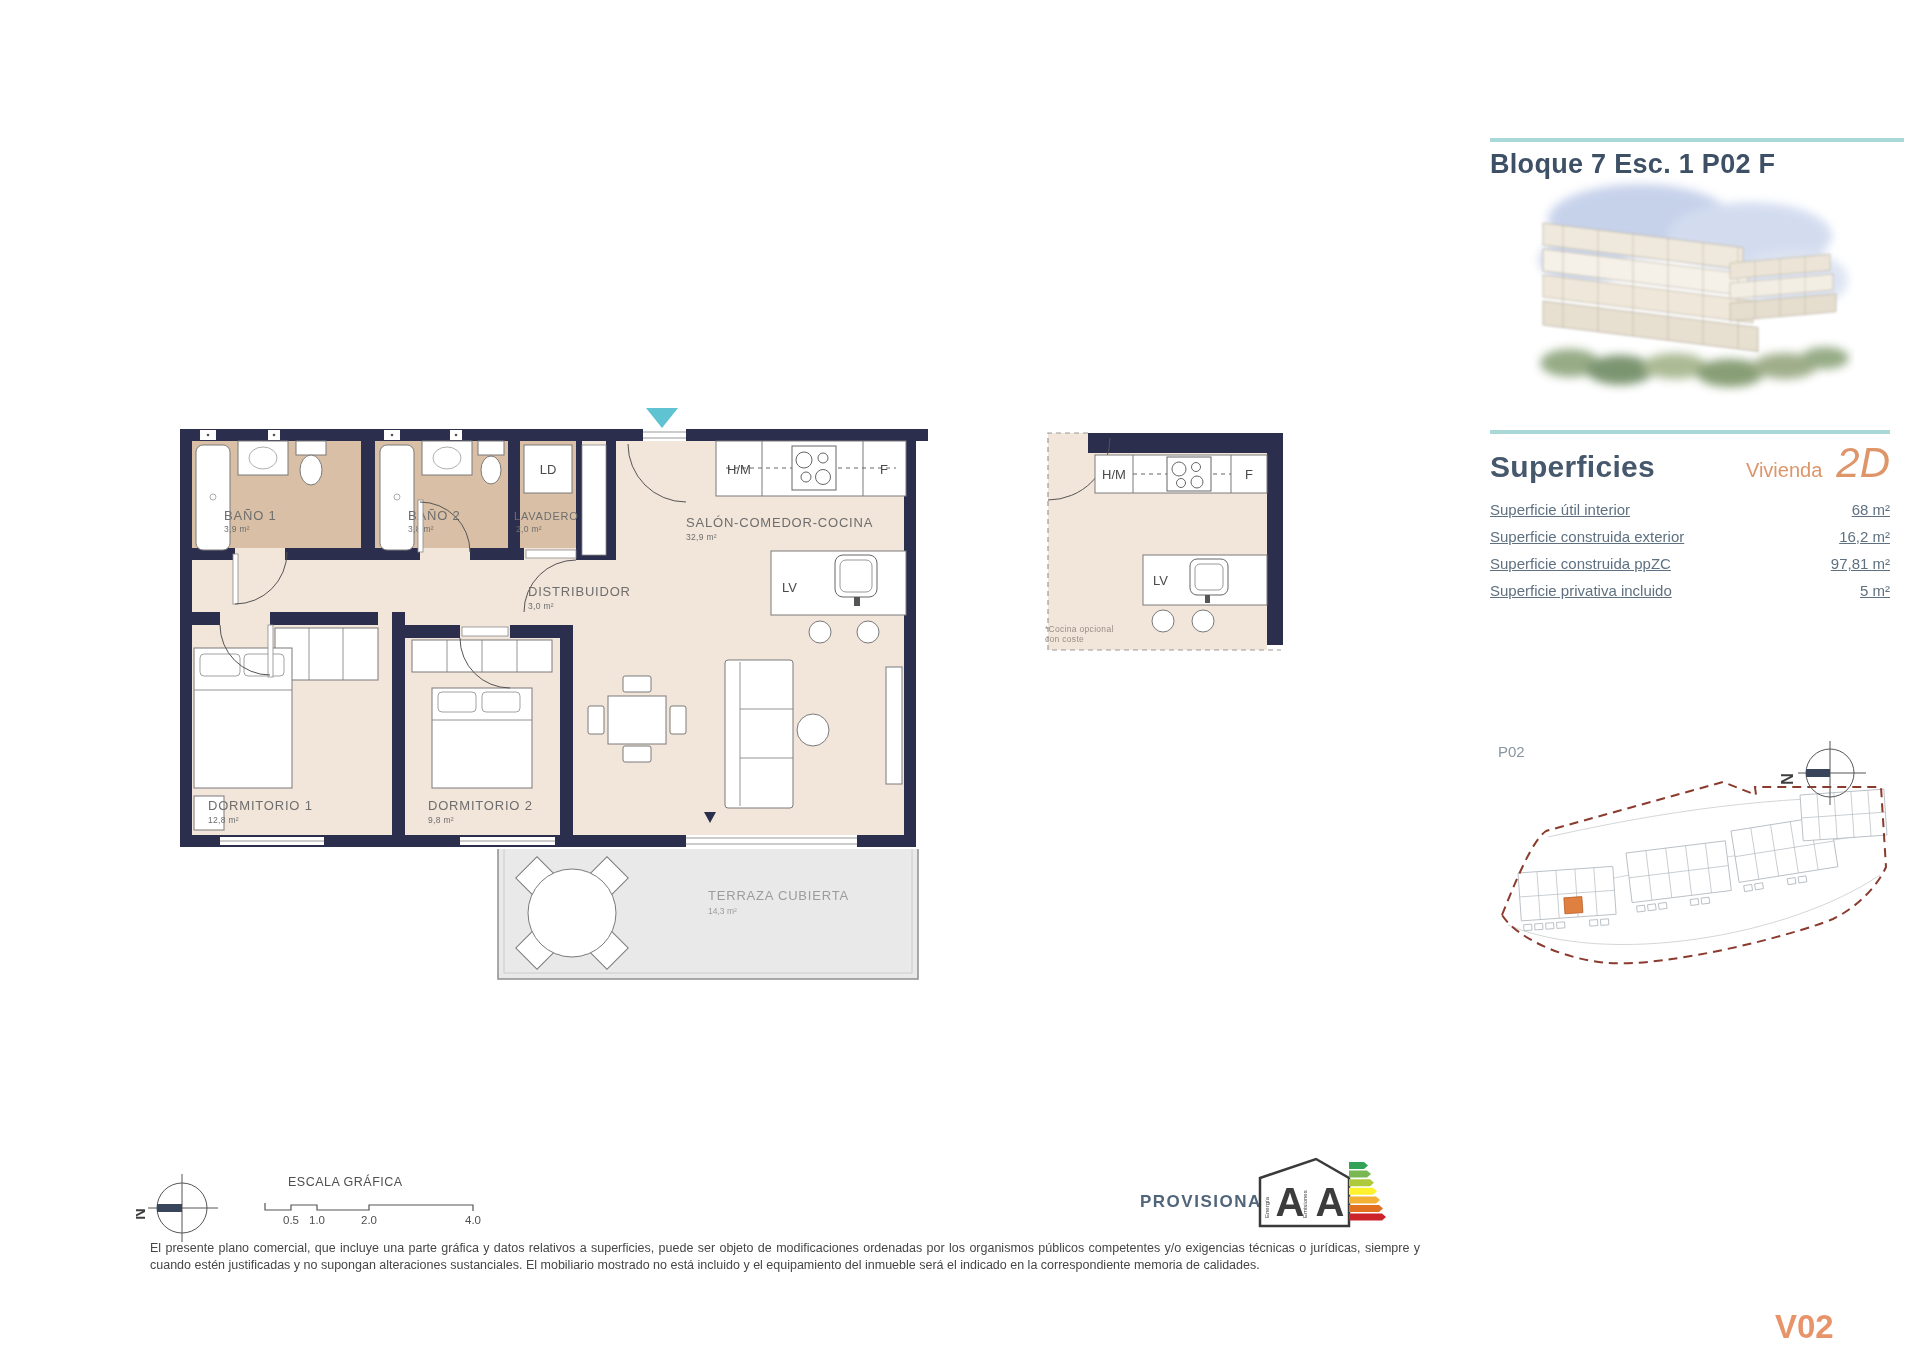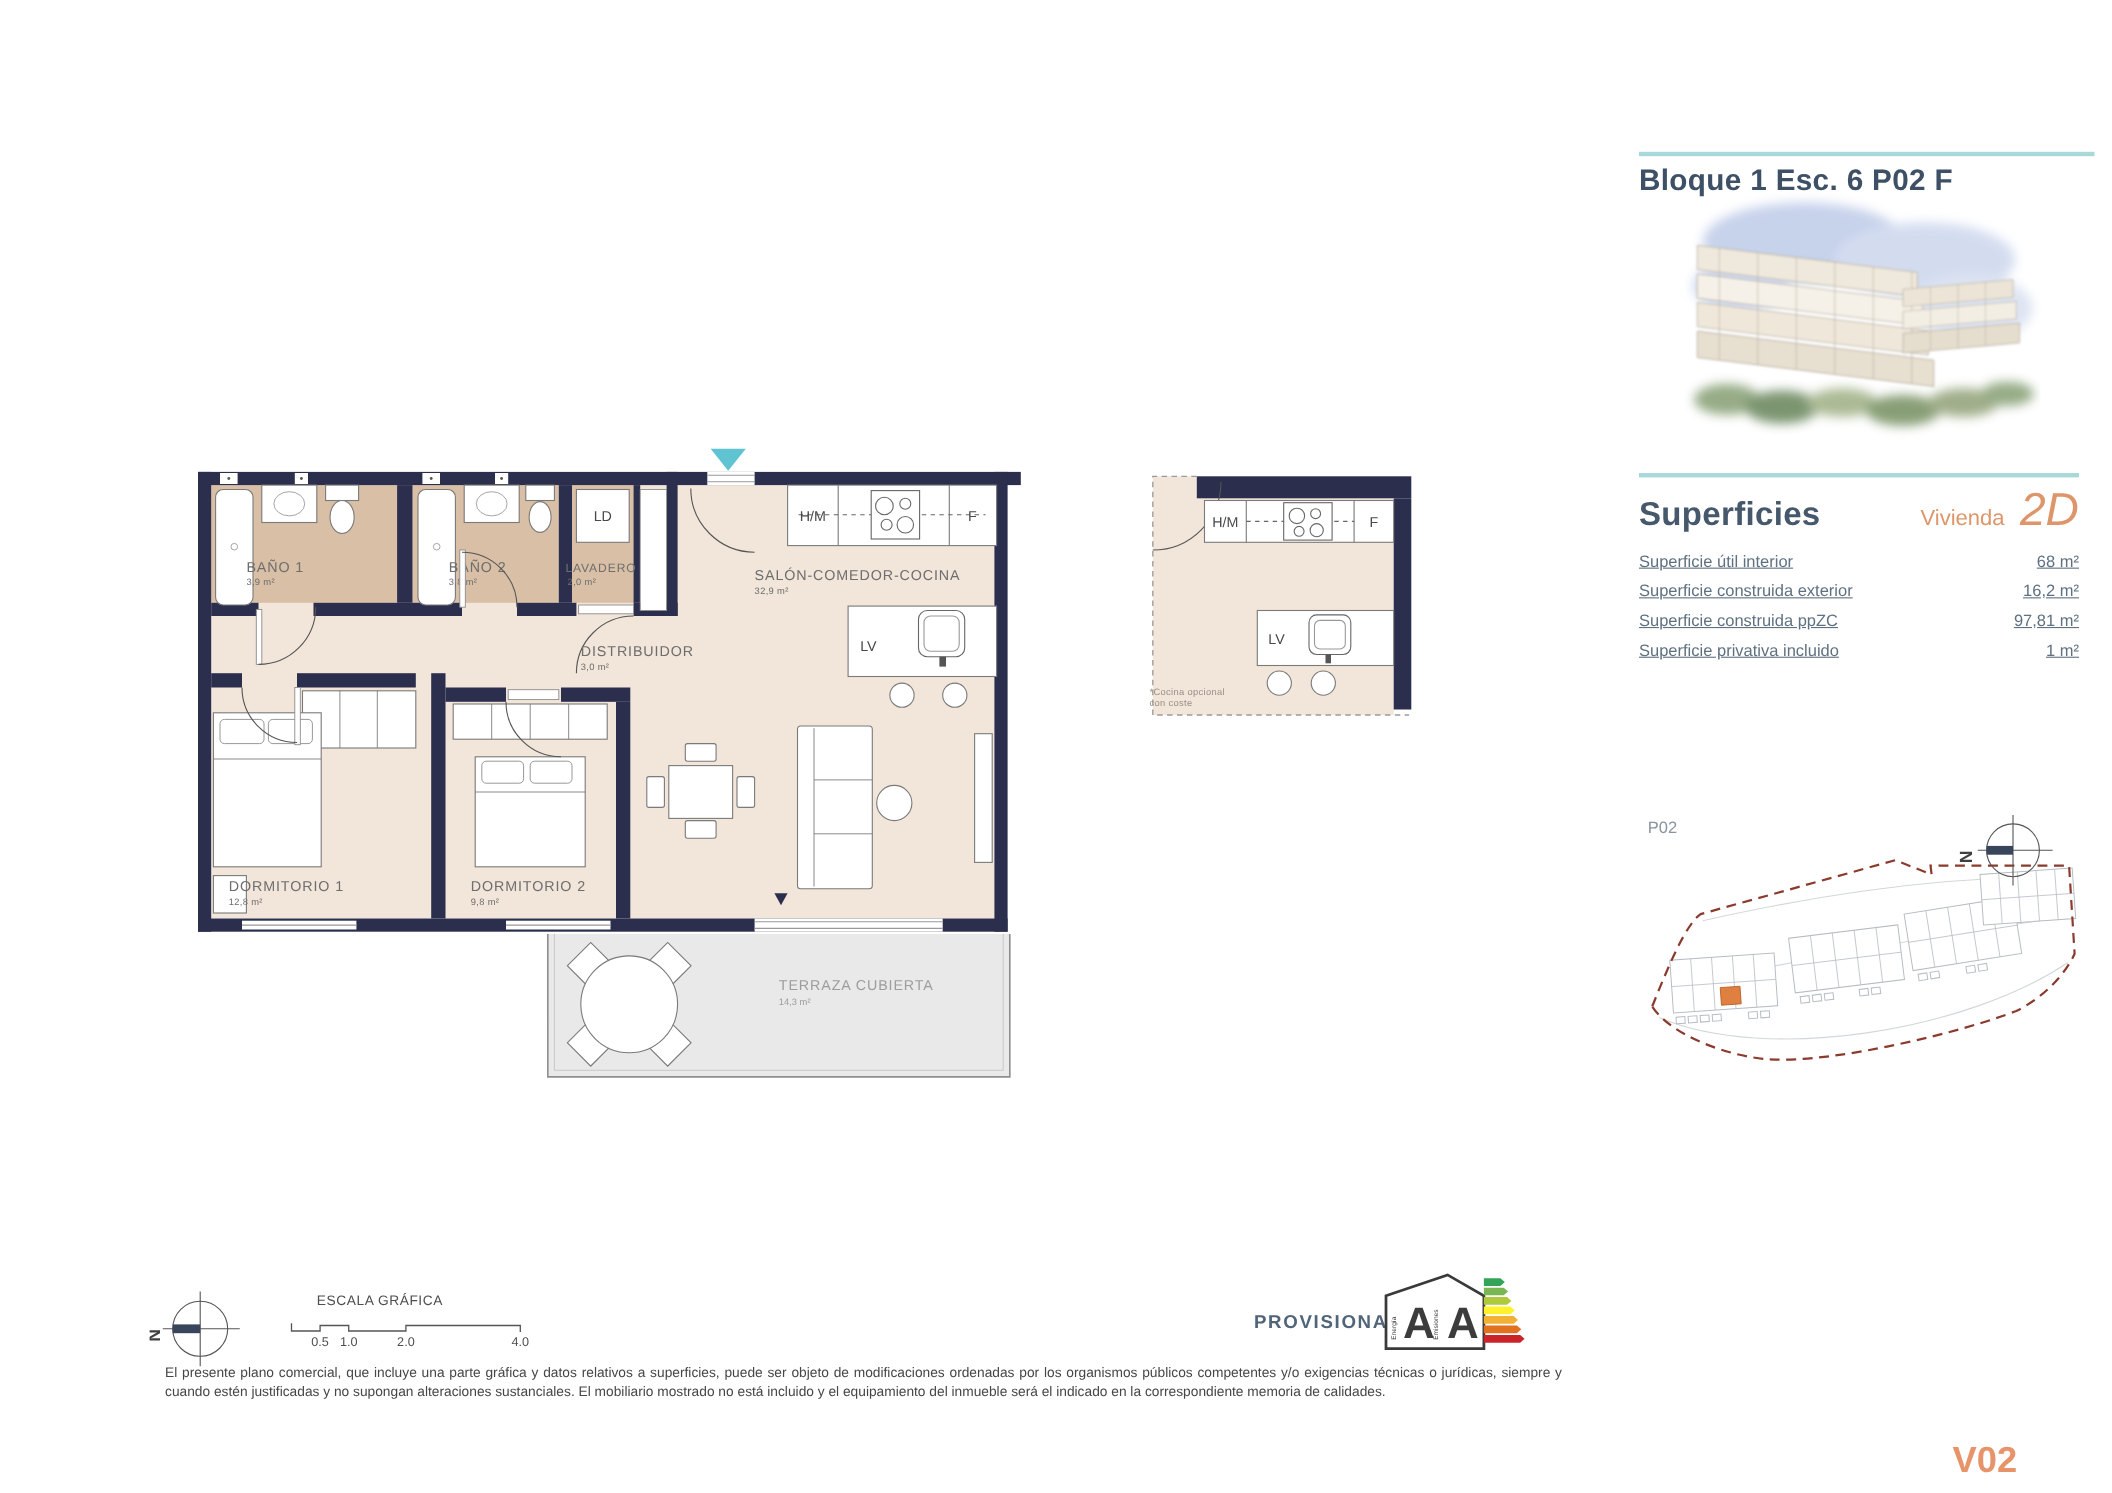--- a/index.html
+++ b/index.html
@@ -40,21 +40,21 @@
   .fixt-thin{fill:#ffffff;stroke:#8a8a8a;stroke-width:.8;}
   .arc{fill:none;stroke:#555555;stroke-width:1;}
   .site-bld{fill:#ffffff;stroke:#b6bcc2;stroke-width:.9;}
   .site-line{stroke:#b6bcc2;stroke-width:.7;}
 </style>
 </head>
 <body>
 
 <div class="abs title-block">
   <div class="teal-rule"></div>
-  <h1 class="page-title">Bloque 1 Esc. 6 P02 F</h1>
+  <h1 class="page-title">Bloque 7 Esc. 1 P02 F</h1>
 </div>
 
 <svg class="abs" style="left:1525px;top:168px" width="330" height="245" viewBox="0 0 330 245">
   <defs>
     <filter id="wc" x="-30%" y="-30%" width="160%" height="160%">
         <feGaussianBlur stdDeviation="5"></feGaussianBlur>
       </filter>
     <filter id="wc2" x="-20%" y="-20%" width="140%" height="140%">
         <feGaussianBlur stdDeviation="1.1"></feGaussianBlur>
       </filter>
@@ -116,21 +116,21 @@
     <div class="sup-row">
       <span>Superficie construida exterior</span>
       <span>16,2 m²</span>
     </div>
     <div class="sup-row">
       <span>Superficie construida ppZC</span>
       <span>97,81 m²</span>
     </div>
     <div class="sup-row">
       <span>Superficie privativa incluido</span>
-      <span>1 m²</span>
+      <span>5 m²</span>
     </div>
   </div>
 </div>
 
 <svg class="abs" style="left:180px;top:400px" width="752" height="592" viewBox="0 0 752 592">
 
   <rect x="12" y="41" width="712" height="394" fill="#f2e5da"></rect>
   <rect x="12" y="41" width="169" height="107" fill="#d8bfa5"></rect>
   <rect x="195" y="41" width="133" height="107" fill="#d8bfa5"></rect>
   <rect x="340" y="41" width="58" height="107" fill="#d8bfa5"></rect>

